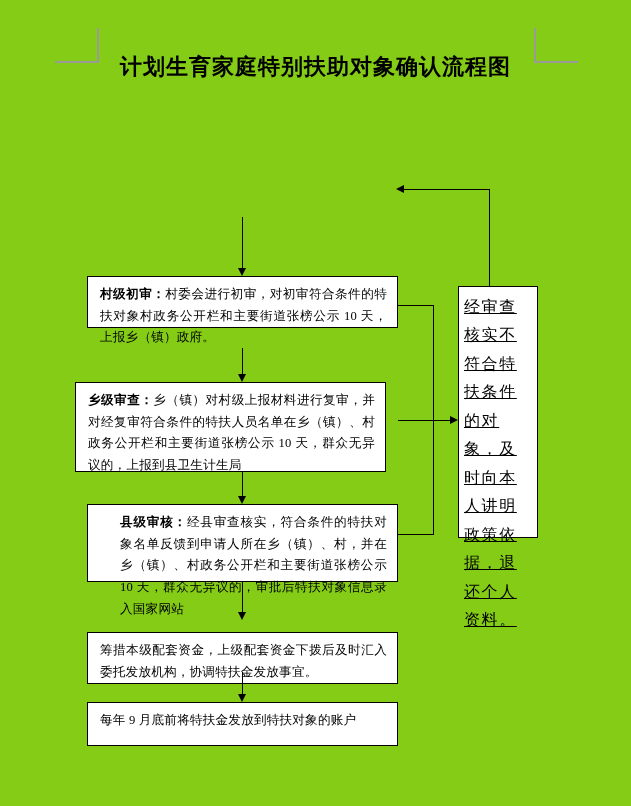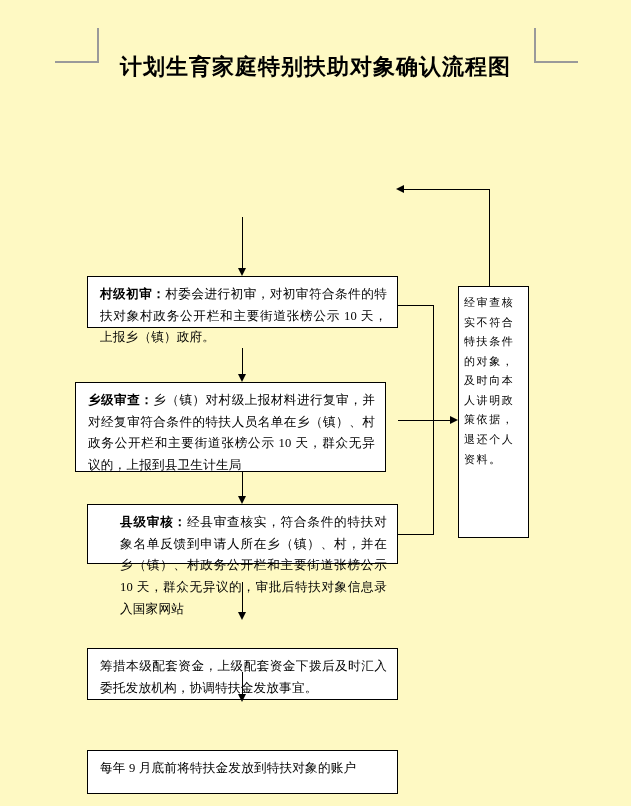--- a/index.html
+++ b/index.html
@@ -8,21 +8,21 @@
     background: #ffffff;
   }
   body {
     font-family: "Liberation Serif", "DejaVu Serif", serif;
     color: #000000;
   }
   #page {
     position: relative;
     width: 631px;
     height: 806px;
-    background: #fef9c3;
+    background: #84cc16;
     overflow: hidden;
   }
 
   
   .corner {
     position: absolute;
     width: 42px;
     height: 33px;
     border-color: #9a9a9a;
     border-style: solid;
@@ -53,40 +53,41 @@
     font-size: 12.6px;
     line-height: 1.72;
     text-align: justify;
     letter-spacing: 0.2px;
   }
   .box .lead { font-weight: bold; }
 
   #box-apply    { left: 87px; top: 155px;  width: 311px; height: 62px; }
   #box-village  { left: 87px; top: 276px;  width: 311px; height: 52px; }
   #box-township { left: 75px; top: 382px;  width: 311px; height: 90px; }
-  #box-county   { left: 87px; top: 504px;  width: 311px; height: 60px; padding-left: 32px; }
-  #box-funds    { left: 87px; top: 648px;  width: 311px; height: 52px; }
-  #box-payout   { left: 87px; top: 702px;  width: 311px; height: 44px; margin-top: 48px; }
+  #box-county   { left: 87px; top: 504px;  width: 311px; height: 78px; padding-left: 32px; }
+  #box-funds    { left: 87px; top: 632px;  width: 311px; height: 52px; }
+  #box-payout   { left: 87px; top: 702px;  width: 311px; height: 44px; }
 
   
   #box-reject {
     position: absolute;
     left: 458px;
     top: 286px;
-    width: 71px;
+    width: 80px;
     height: 252px;
     box-sizing: border-box;
     border: 1.4px solid #000000;
     background: #ffffff;
     padding: 6px 5px;
-    font-size: 11px;
+    font-size: 16px;
     line-height: 1.78;
     letter-spacing: 1.6px;
     text-align: left;
     word-break: break-all;
+    text-decoration: underline;
   }
 
   
   .ln {
     position: absolute;
     background: #000000;
   }
   .ln-v { width: 1.4px; }
   .ln-h { height: 1.4px; }
 

